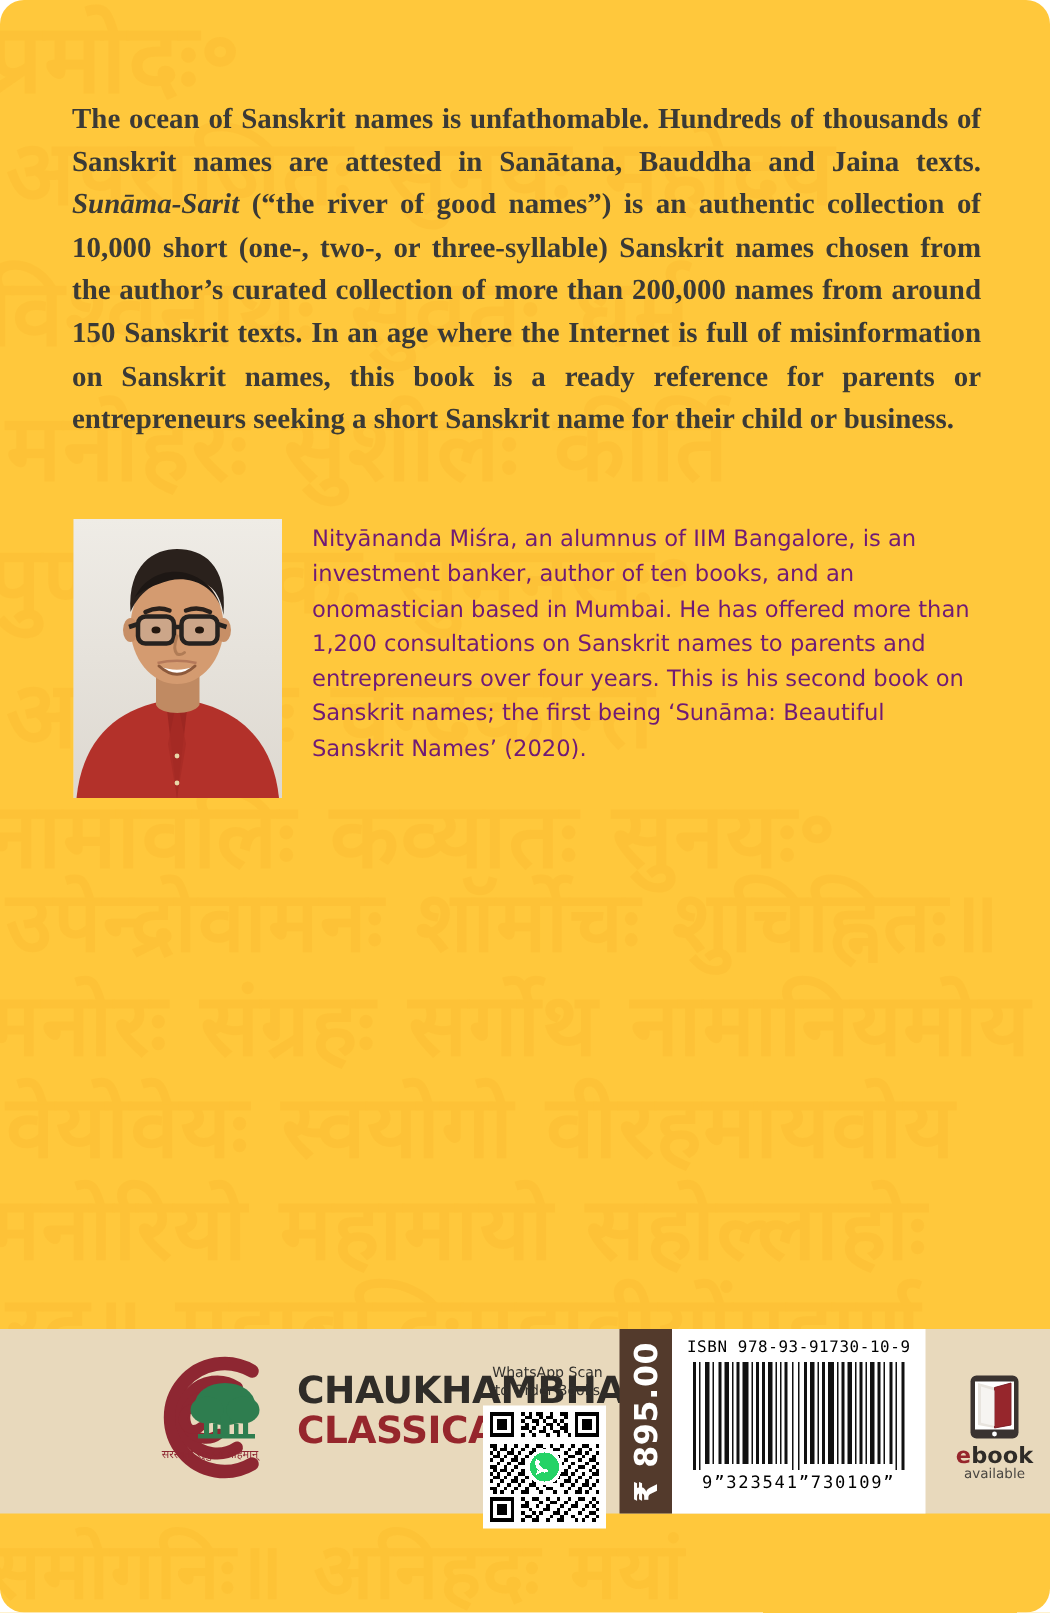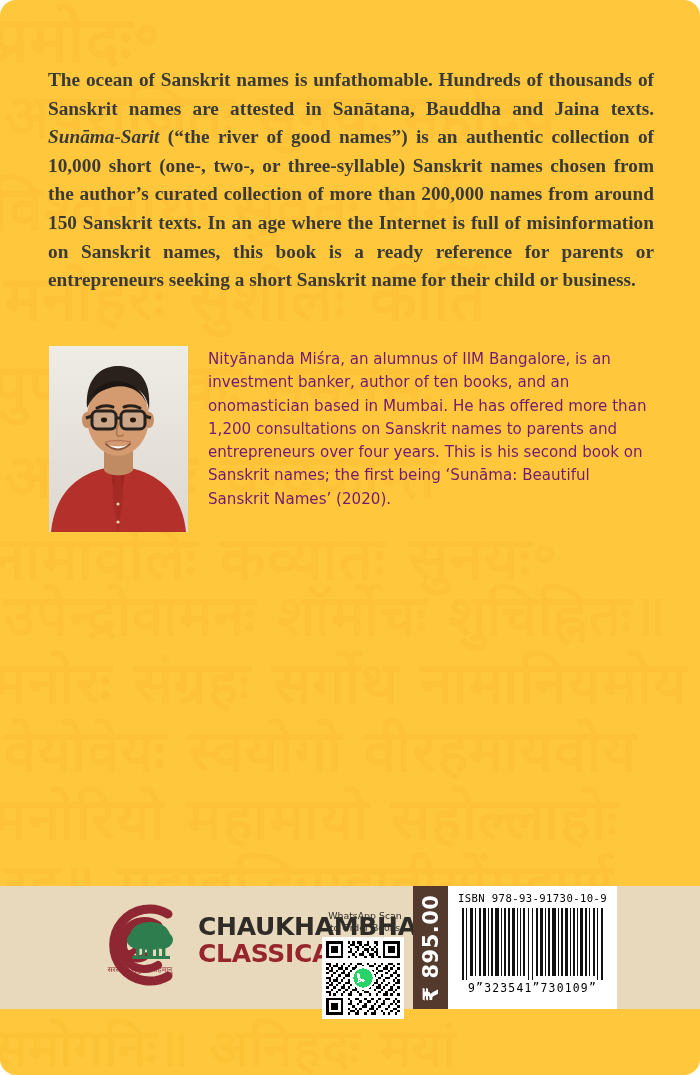--- a/index.html
+++ b/index.html
@@ -619,15 +619,31 @@
               <rect x="131" y="0" width="1" height="68"></rect>
             <rect x="135" y="0" width="2" height="68"></rect>
               <rect x="139" y="0" width="1" height="72"></rect>
             <rect x="143" y="0" width="2" height="72"></rect>
           </g>
         </svg>
       </div>
       <div class="ean-digits">9”323541”730109”</div>
     </div>
 
+    <div class="ebook-badge">
+      <div class="ebook-icon">
+        <svg width="38" height="44" viewBox="0 0 38 44">
+          <rect x="3" y="1" width="32" height="42" rx="4" fill="#3a3330"></rect>
+          <rect x="6" y="5" width="26" height="32" fill="#ffffff"></rect>
+          <path d="M19 9 L30 6 L30 34 L19 36 Z" fill="#8e2732"></path>
+          <path d="M19 9 L8 6 L8 34 L19 36 Z" fill="#e8e4de"></path>
+          <path d="M19 9 L30 6 L30 34 L19 36 Z" fill="#96262c"></path>
+          <path d="M19 36 L30 34 L30 6 L19 9 Z" fill="none" stroke="#7d2028" stroke-width="0.6"></path>
+          <path d="M19 11 L10 8.4 L10 32.5 L19 34.6 Z" fill="#f6f4f1"></path>
+          <circle cx="19" cy="40" r="1.6" fill="#ffffff"></circle>
+        </svg>
+      </div>
+      <div class="ebook-word"><span class="e">e</span><span>book</span></div>
+      <div class="ebook-sub">available</div>
+    </div>
 
   </div>
 </div>
 
 </body></html>

